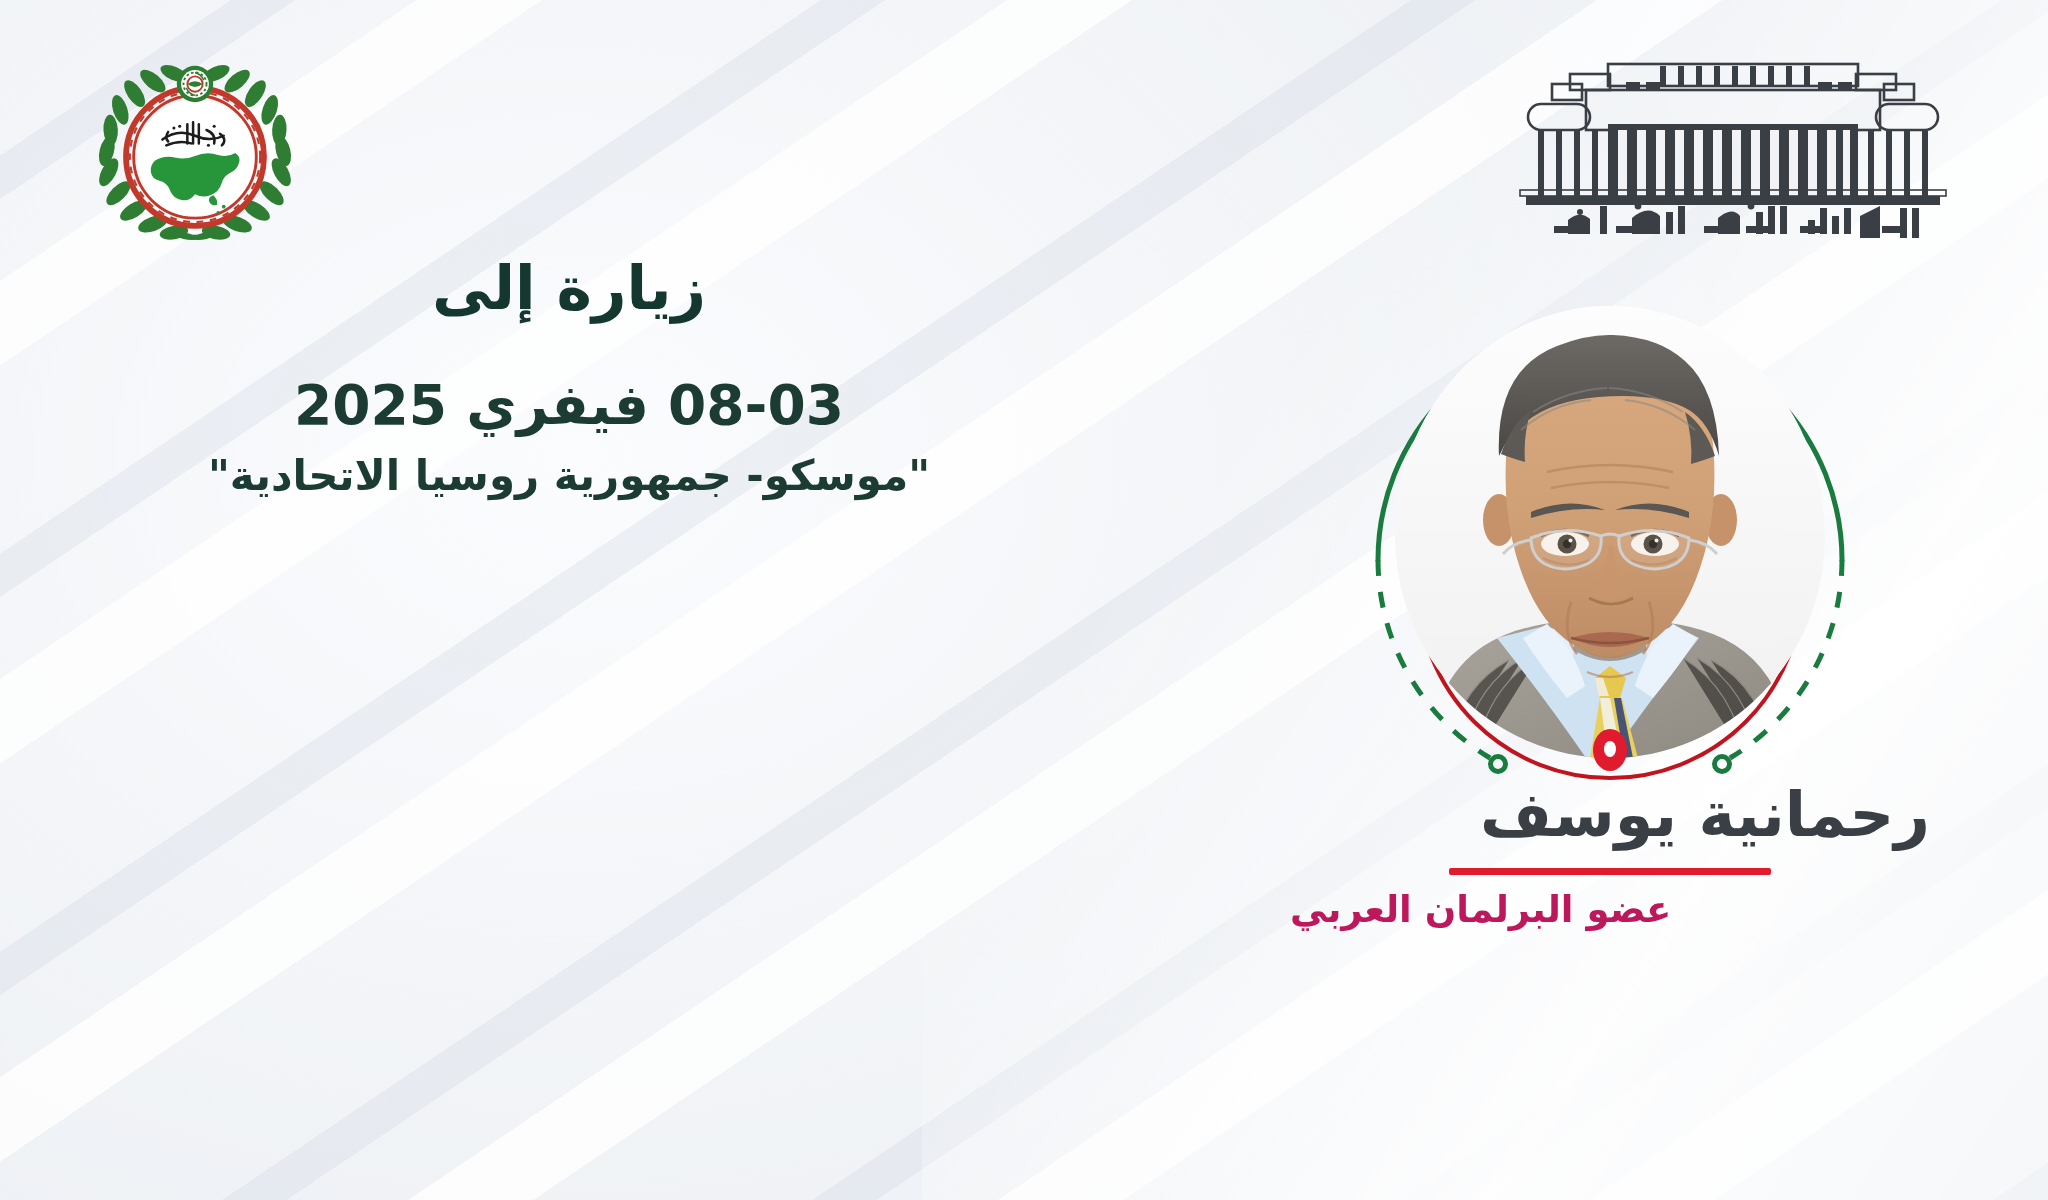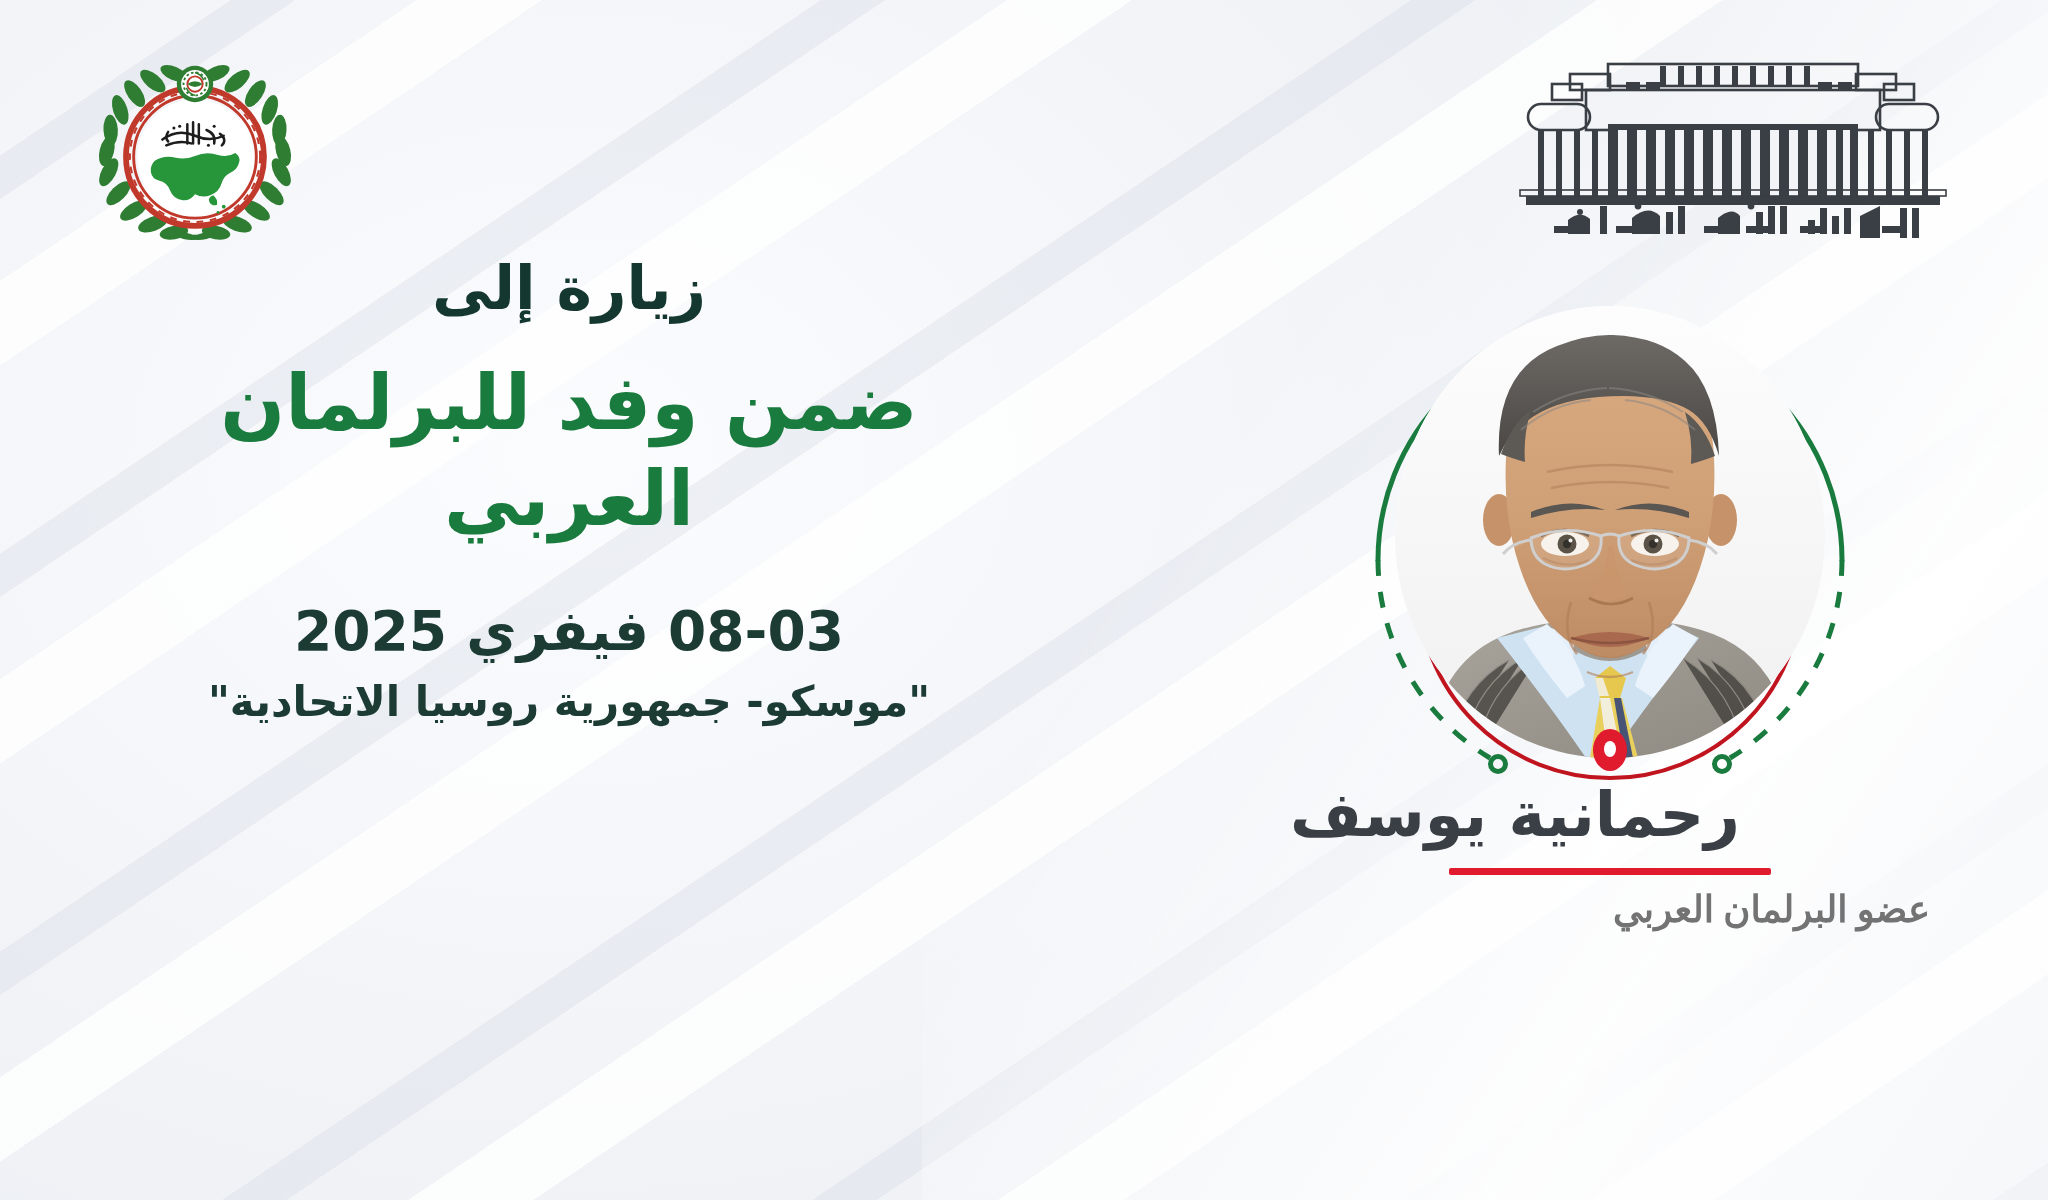--- a/index.html
+++ b/index.html
@@ -86,32 +86,32 @@
   .photo{position:absolute;inset:0;}
   .photo svg{display:block;width:100%;height:100%;}
 
   .pin{
     position:absolute;left:50%;top:455px;transform:translateX(-50%);
     width:54px;height:54px;
   }
   .pin svg{display:block;width:100%;height:100%;}
   .person-name{
     position:absolute;left:0;right:0;top:510px;
-    text-align:left;direction:rtl;
+    text-align:right;direction:rtl;
     font-size:62px;font-weight:700;color:#3a3f45;
     letter-spacing:0;
   }
   .name-rule{
     position:absolute;left:50%;transform:translateX(-50%);
     top:600px;width:322px;height:7px;background:#e01b2e;border-radius:2px;
   }
   .person-role{
     position:absolute;left:0;right:0;top:620px;
-    text-align:right;direction:rtl;
-    font-size:37px;font-weight:800;color:#737373;font-family:Liberation Serif, serif;
+    text-align:left;direction:rtl;
+    font-size:37px;font-weight:800;color:#be185d;
   }
 </style>
 </head>
 <body>
 
 <div id="stage">
 
   <div class="bg-base"></div>
   <div class="bg-stripes"></div>
   <div class="bg-sheen"></div>
@@ -288,21 +288,20 @@
         <path d="M60 190 q12 -10 22 -1 l0 15 l-22 0 z"></path>
         <rect x="46" y="196" width="16" height="7"></rect>
         <circle cx="72" cy="182" r="3"></circle>
       </g>
     </svg>
   </div>
 
   <div class="text-block">
     <div class="kicker">زيارة إلى</div>
     <h1 class="headline">
-      <span class="l2">ضمن وفد للبرلمان العربي</span>
     </h1>
     <div class="date-line">08-03 فيفري 2025</div>
     <div class="place-line">"موسكو- جمهورية روسيا الاتحادية"</div>
   </div>
 
   <div class="person">
 
     <div class="rings">
       <svg viewBox="0 0 560 560" xmlns="http://www.w3.org/2000/svg">
 

